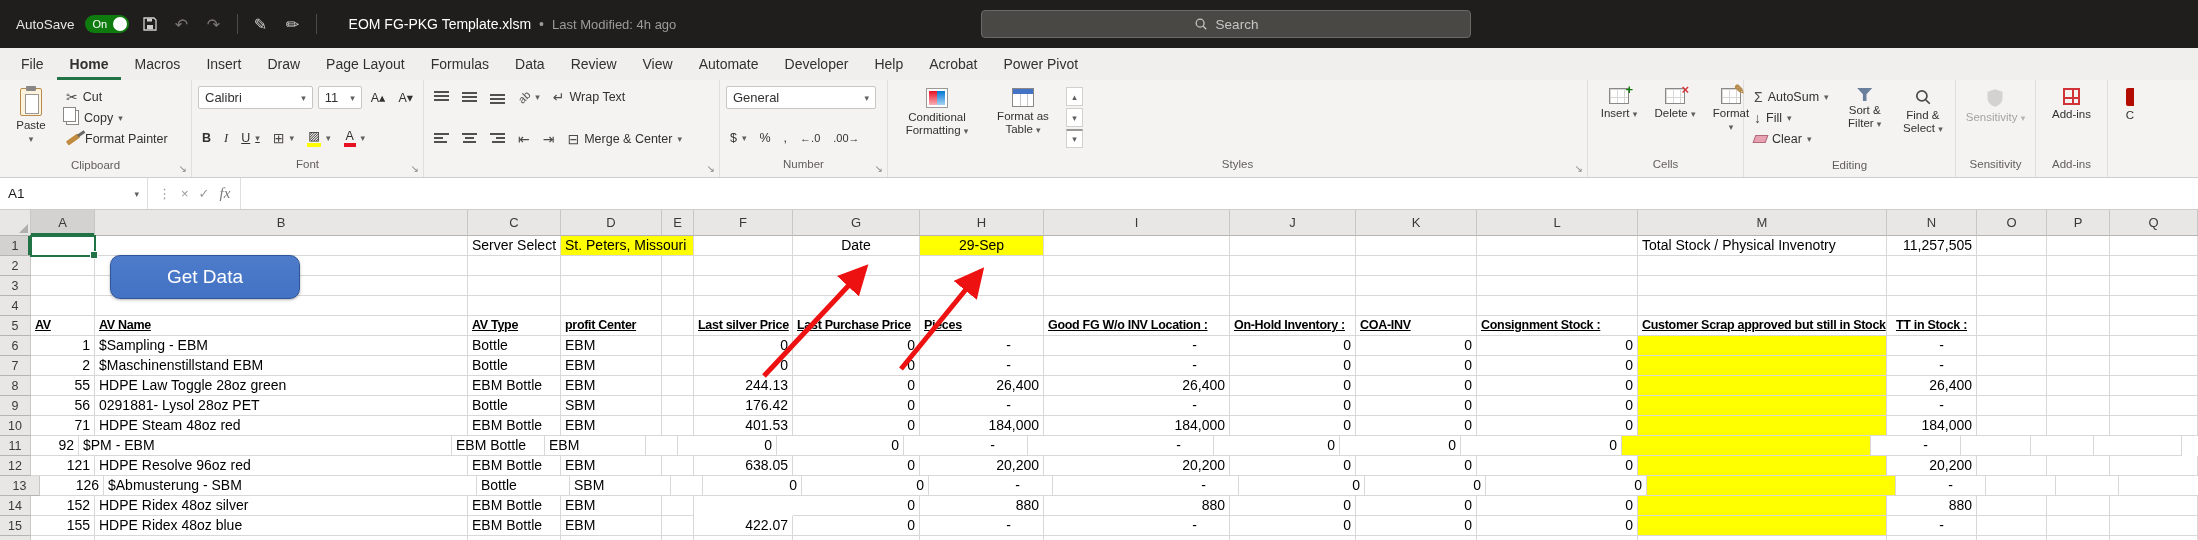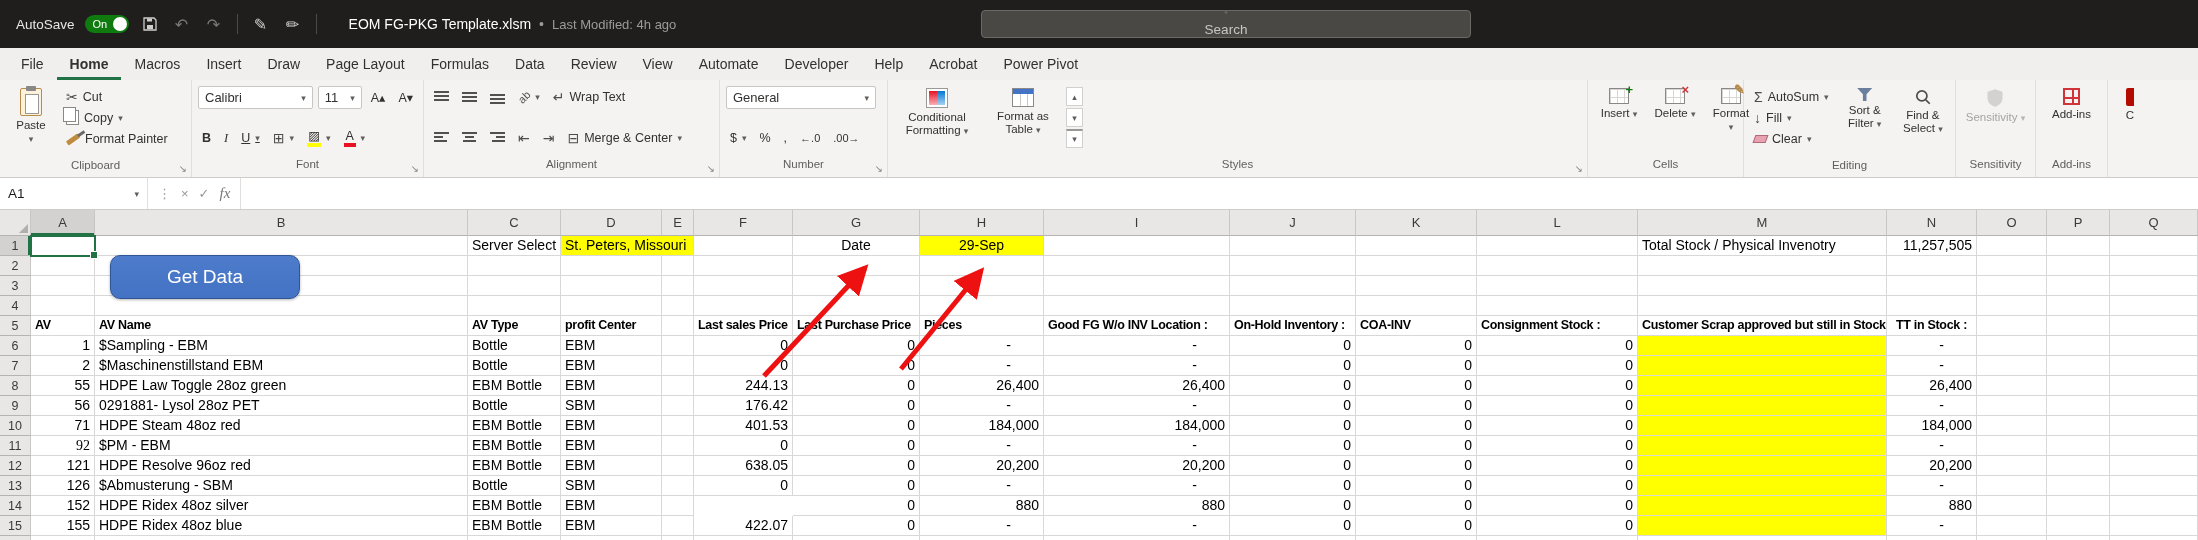--- a/index.html
+++ b/index.html
@@ -13,21 +13,21 @@
   .tb-autosave { font-size:13.5px; color:#e8e6e3; }
   .toggle { display:inline-flex; align-items:center; width:44px; height:18px; background:#0f7b0f; border-radius:10px; position:relative; cursor:default; }
   .toggle .tglbl { color:#fff; font-size:11px; margin-left:8px; }
   .toggle .knob { position:absolute; right:2px; top:2px; width:14px; height:14px; background:#fff; border-radius:50%; }
   .tbicon { width:22px; height:22px; display:inline-flex; align-items:center; justify-content:center; font-size:16px; color:#d0cecc; }
   .tbicon.dim { color:#797673; }
   .tbsep { width:1px; height:20px; background:#4c4a48; margin:0 2px; }
   .tb-file { margin-left:20px; font-size:14px; color:#ffffff; white-space:nowrap; display:flex; align-items:center; gap:8px;}
   .tb-dot { color:#9d9b99; }
   .tb-mod { color:#9d9b99; font-size:13px; }
-  .tb-search { position:absolute; left:981px; top:10px; width:490px; height:28px; background:#4a4845; border:1px solid #6b6966; border-radius:4px; display:flex; align-items:center; justify-content:center; gap:8px; color:#c7c5c3; font-size:13.5px;flex-direction:column; }
+  .tb-search { position:absolute; left:981px; top:10px; width:490px; height:28px; background:#4a4845; border:1px solid #6b6966; border-radius:4px; display:flex; align-items:center; justify-content:center; gap:8px; color:#c7c5c3; font-size:13.5px; }
   .tb-search svg { width:14px; height:14px; }
 
   
   .menubar { height:32px; background:#f1efed; display:flex; align-items:stretch; padding-left:8px; }
   .mtab { padding:0 13px; line-height:32px; font-size:14px; color:#323130; white-space:nowrap; cursor:default; }
   .mtab.active { font-weight:700; box-shadow:inset 0 -3px 0 #217346; }
 
   
   .ribbon { height:98px; background:#f5f3f1; display:flex; border-bottom:1px solid #cfcdcb; }
   .rgroup { position:relative; display:flex; flex-direction:column; border-right:1px solid #e1dfdd; flex:0 0 auto; }
@@ -105,21 +105,21 @@
   .srow { display:flex; height:20px; }
   .srow.shead { height:26px; }
   .hcell { background:#e8e7e6; border-right:1px solid #c8c7c5; border-bottom:1px solid #b5b4b2; display:flex; align-items:center; justify-content:center; font-size:13px; color:#3b3a39; flex:0 0 auto; cursor:default; }
   .hcell.selcol { background:#d3d2d1; box-shadow:inset 0 -2px 0 #217346; }
   .rhead { font-size:12.5px; }
   .rhead.selrow { background:#d3d2d1; box-shadow:inset -2px 0 0 #217346; }
   .corner { position:relative; }
   .corner-tri { position:absolute; right:2px; bottom:2px; width:0; height:0; border-left:9px solid transparent; border-bottom:9px solid #b0afad; }
   .cell { background:#fff; border-right:1px solid #d9d8d6; border-bottom:1px solid #d9d8d6; font-size:14px; line-height:19px; padding:0 4px; white-space:nowrap; overflow:hidden; color:#000; flex:0 0 auto; cursor:cell; }
   .cell.yellow { background:#ffff00; }
-  .cell.chdr { font-weight:700; font-size:12.5px; letter-spacing:-0.3px; }
+  .cell.chdr { font-weight:700; text-decoration:underline; font-size:12.5px; letter-spacing:-0.3px; }
   .cell.ar { text-align:right; }
   .cell.ac { text-align:center; }
   .cell.dash { text-align:right; padding-right:32px; }
   .sel-outline { position:absolute; left:30px; top:25px; width:66px; height:22px; border:2px solid #217346; pointer-events:none; z-index:3; }
   .sel-outline::after { content:''; position:absolute; right:-4px; bottom:-4px; width:6px; height:6px; background:#217346; border:1px solid #fff; }
   .getdata { position:absolute; left:110px; top:45px; width:190px; height:44px; background:linear-gradient(#4e7ccb,#4472c4); border:1px solid #2f5597; border-radius:10px; color:#fff; font-size:19px; display:flex; align-items:center; justify-content:center; box-shadow:0 1px 3px rgba(0,0,0,.3); z-index:4; cursor:pointer; }
   .arrows { position:absolute; left:0; top:0; pointer-events:none; z-index:5; }
 </style>
 </head>
 <body>
@@ -330,21 +330,20 @@
                 <span class="g">⇥</span>
               </div>
             <div class="sbtn">
                 <span class="g">⊟</span>
                 <span>Merge &amp; Center</span>
                 <span class="dd">▾</span>
               </div>
           </div>
         </div>
       </div>
-      <div class="rlabel">Alignment</div>
       <span class="launcher">↘</span>
     </div>
 
     <div class="rgroup" style="width:168px">
       <div class="rcontent">
         <div class="rcols" style="width:100%">
           <div class="rrow">
             <div class="combo" style="width:150px">
                 <span>General</span>
                 <span class="dd">▾</span>
@@ -603,21 +602,21 @@
           <div class="cell" style="width: 63px;"></div>
           <div class="cell" style="width: 88px;"></div>
         </div>
         <div class="srow">
           <div class="hcell rhead" style="width: 31px;">5</div>
           <div class="cell chdr" style="width: 64px;">AV</div>
           <div class="cell chdr" style="width: 373px;">AV Name</div>
           <div class="cell chdr" style="width: 93px;">AV Type</div>
           <div class="cell chdr" style="width: 101px;">profit Center</div>
           <div class="cell" style="width: 32px;"></div>
-          <div class="cell chdr" style="width: 99px;">Last sales Price</div>
+          <div class="cell chdr" style="width: 99px;">Last silver Price</div>
           <div class="cell chdr" style="width: 127px;">Last Purchase Price</div>
           <div class="cell chdr" style="width: 124px;">Pieces</div>
           <div class="cell chdr" style="width: 186px;">Good FG W/o INV Location :</div>
           <div class="cell chdr" style="width: 126px;">On-Hold Inventory :</div>
           <div class="cell chdr" style="width: 121px;">COA-INV</div>
           <div class="cell chdr" style="width: 161px;">Consignment Stock :</div>
           <div class="cell chdr" style="width: 249px;">Customer Scrap approved but still in Stock</div>
           <div class="cell chdr" style="width: 90px; text-align: center;">TT in Stock :</div>
           <div class="cell" style="width: 70px;"></div>
           <div class="cell" style="width: 63px;"></div>
@@ -718,21 +717,21 @@
           <div class="cell ar" style="width: 121px;">0</div>
           <div class="cell ar" style="width: 161px;">0</div>
           <div class="cell yellow" style="width: 249px;"></div>
           <div class="cell ar" style="width: 90px;">184,000</div>
           <div class="cell" style="width: 70px;"></div>
           <div class="cell" style="width: 63px;"></div>
           <div class="cell" style="width: 88px;"></div>
         </div>
         <div class="srow">
           <div class="hcell rhead" style="width: 31px;">11</div>
-          <div class="cell ar" style="width: 64px; font-family: Liberation Serif, serif;">92</div>
+          <div class="cell ar" style="width: 48px;">92</div>
           <div class="cell" style="width: 373px;">$PM - EBM</div>
           <div class="cell" style="width: 93px;">EBM Bottle</div>
           <div class="cell" style="width: 101px;">EBM</div>
           <div class="cell" style="width: 32px;"></div>
           <div class="cell ar" style="width: 99px;">0</div>
           <div class="cell ar" style="width: 127px;">0</div>
           <div class="cell dash" style="width: 124px;">-</div>
           <div class="cell dash" style="width: 186px;">-</div>
           <div class="cell ar" style="width: 126px;">0</div>
           <div class="cell ar" style="width: 121px;">0</div>
@@ -757,21 +756,21 @@
           <div class="cell ar" style="width: 126px;">0</div>
           <div class="cell ar" style="width: 121px;">0</div>
           <div class="cell ar" style="width: 161px;">0</div>
           <div class="cell yellow" style="width: 249px;"></div>
           <div class="cell ar" style="width: 90px;">20,200</div>
           <div class="cell" style="width: 70px;"></div>
           <div class="cell" style="width: 63px;"></div>
           <div class="cell" style="width: 88px;"></div>
         </div>
         <div class="srow">
-          <div class="hcell rhead" style="width: 31px;">13</div>
+          <div class="hcell rhead" style="width: 40px;">13</div>
           <div class="cell ar" style="width: 64px;">126</div>
           <div class="cell" style="width: 373px;">$Abmusterung - SBM</div>
           <div class="cell" style="width: 93px;">Bottle</div>
           <div class="cell" style="width: 101px;">SBM</div>
           <div class="cell" style="width: 32px;"></div>
           <div class="cell ar" style="width: 99px;">0</div>
           <div class="cell ar" style="width: 127px;">0</div>
           <div class="cell dash" style="width: 124px;">-</div>
           <div class="cell dash" style="width: 186px;">-</div>
           <div class="cell ar" style="width: 126px;">0</div>

